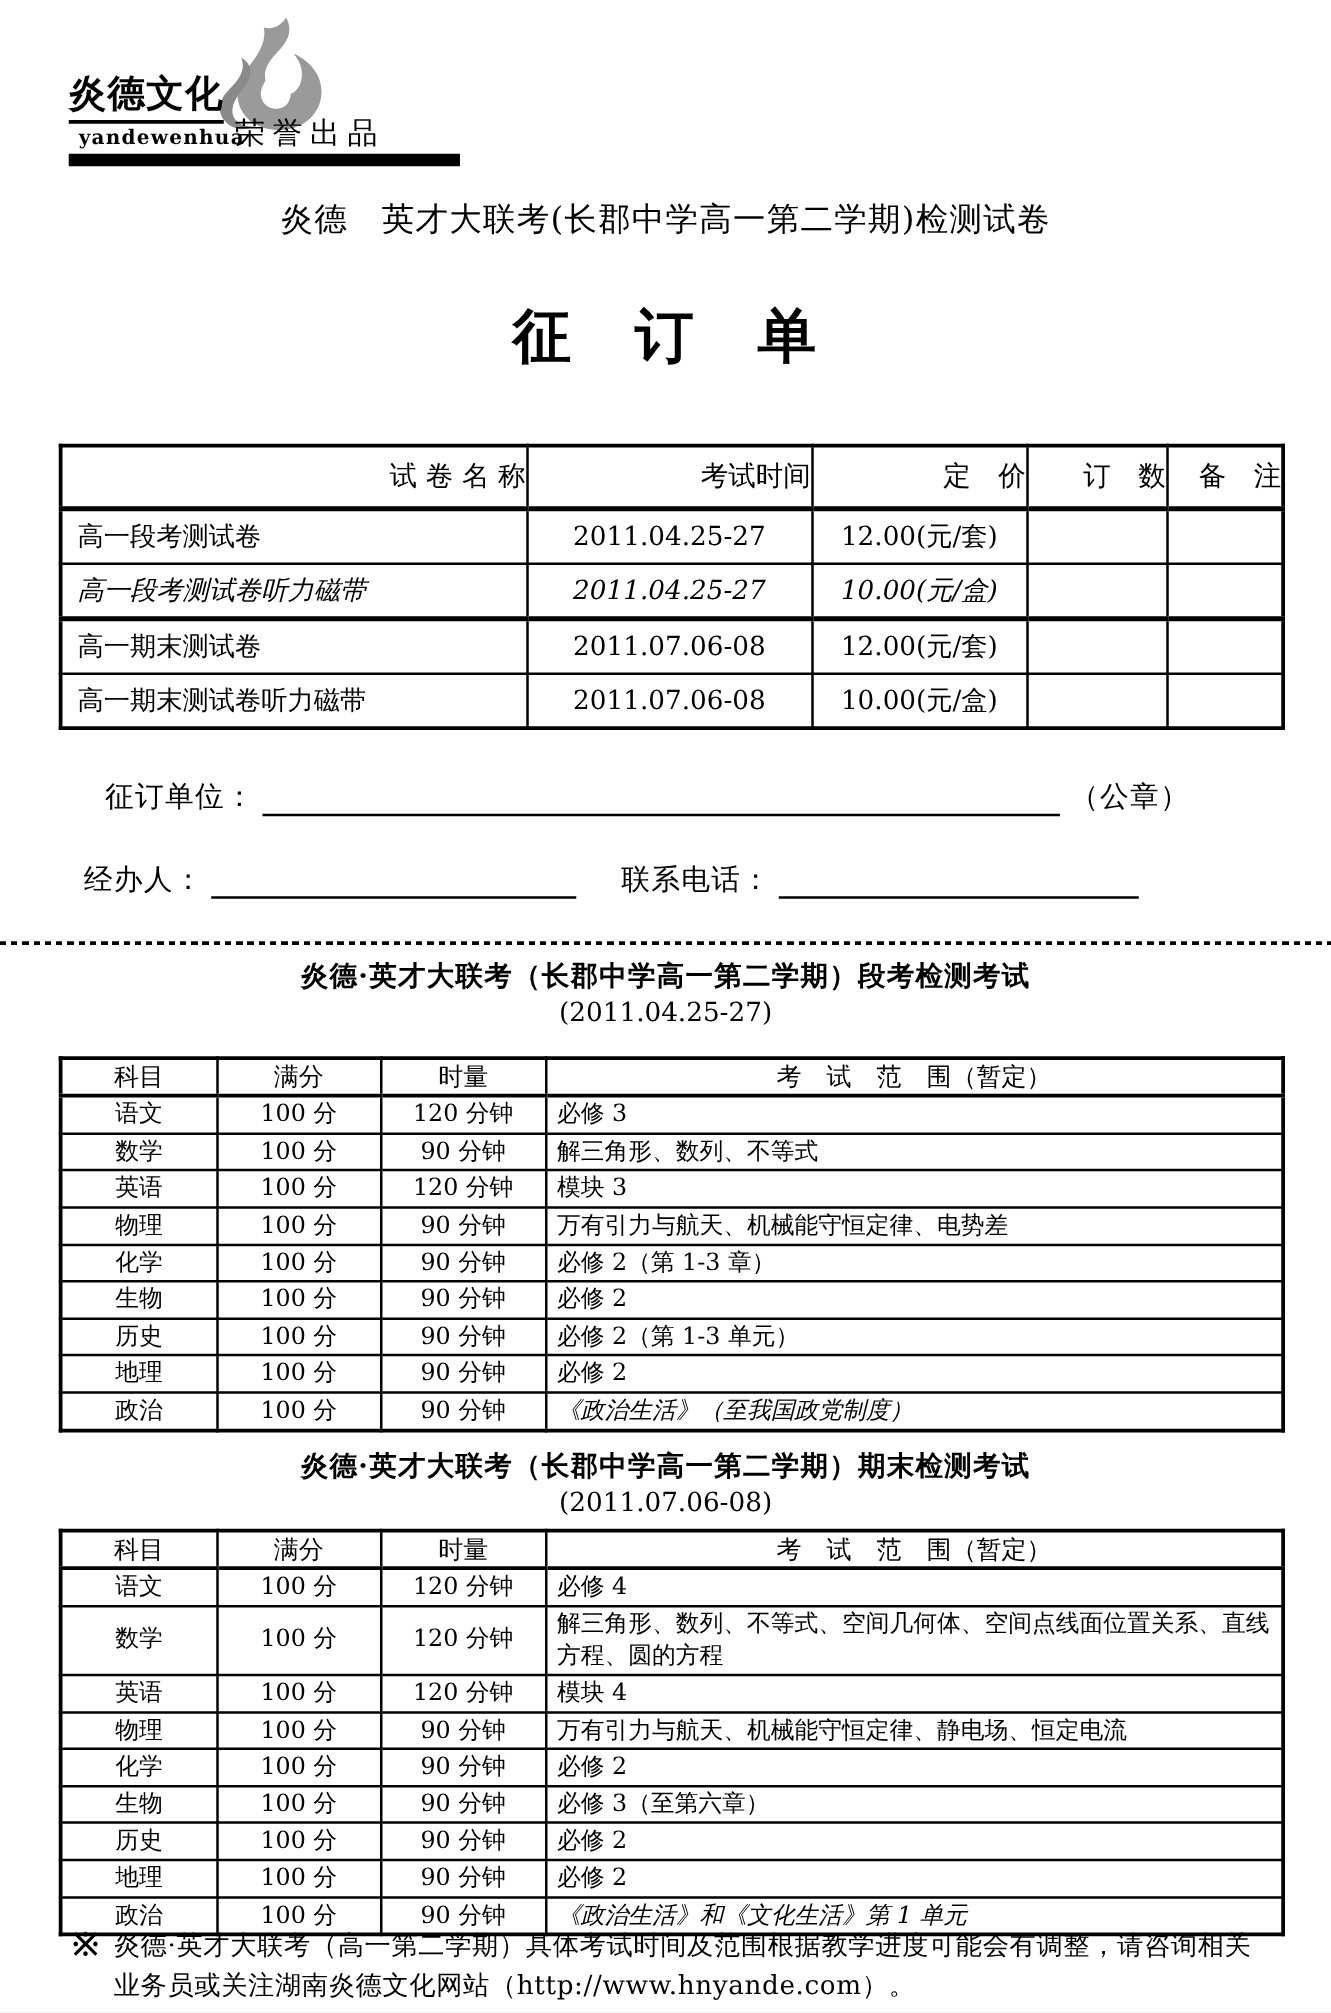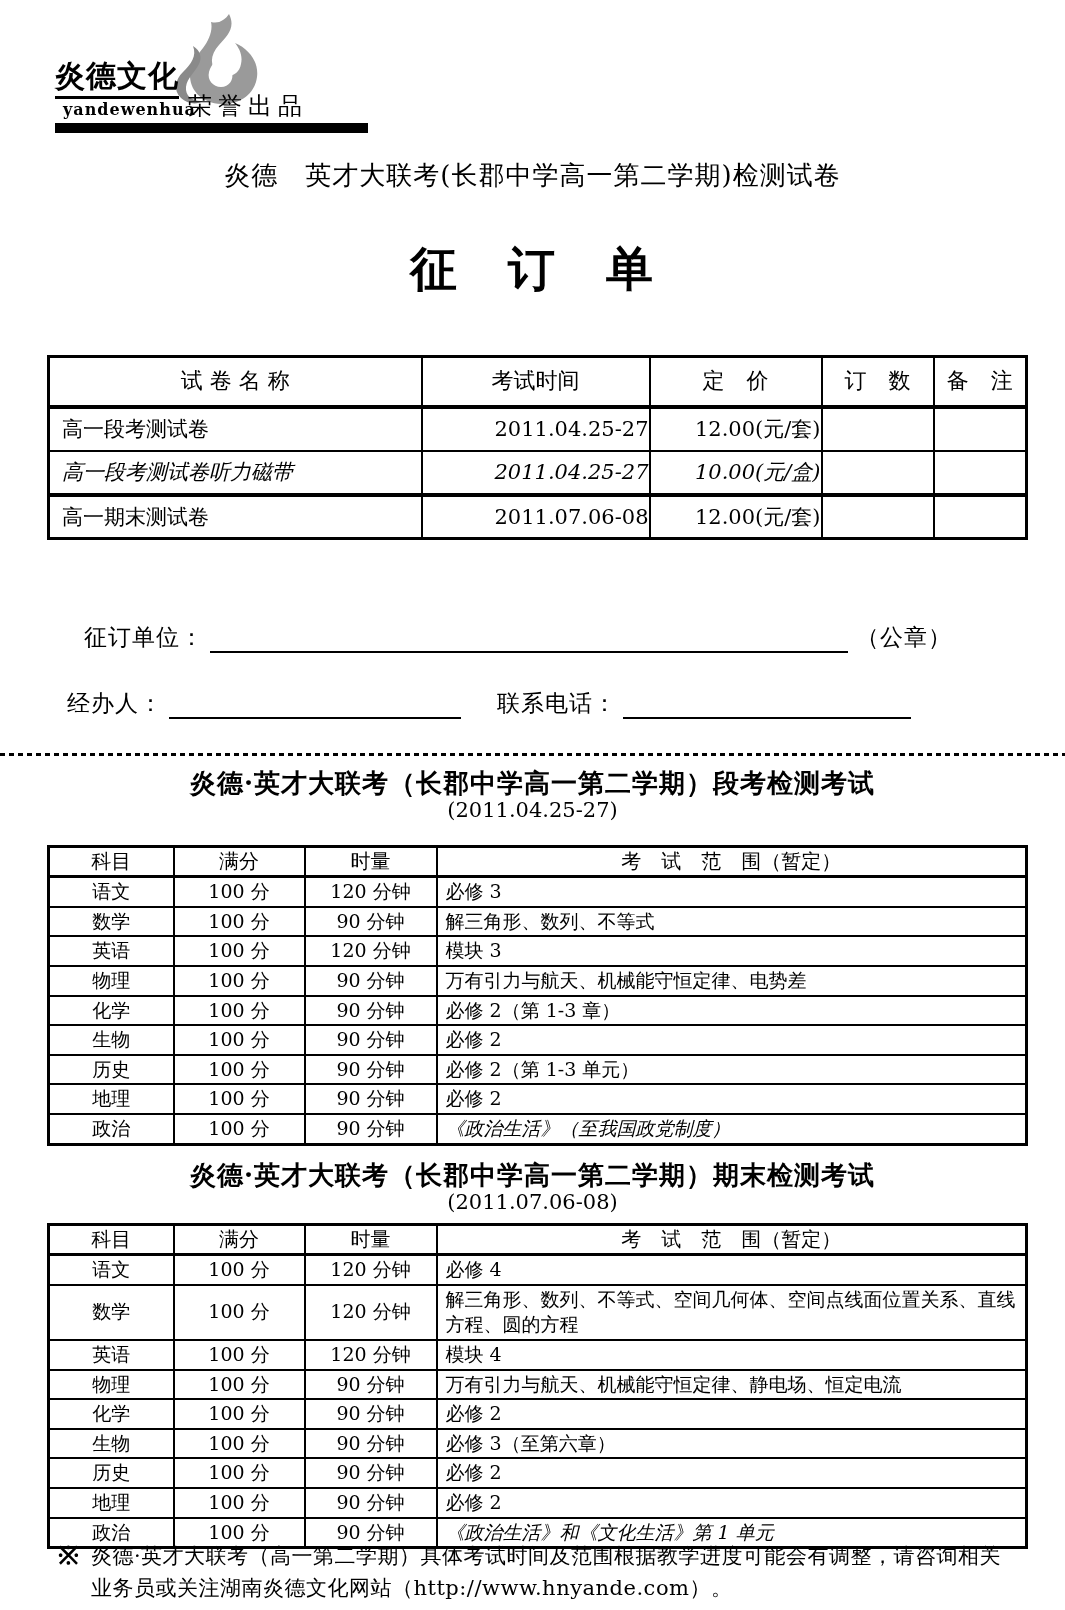--- a/index.html
+++ b/index.html
@@ -42,24 +42,24 @@
   }
   .sub-title {
     position: absolute; left: 0; top: 238px; width: 100%;
     text-align: center; font-size: 47px; font-weight: bold; letter-spacing: 2px;
   }
 
   
   table { border-collapse: collapse; table-layout: fixed; }
   .order-table { position: absolute; left: 47px; top: 355px; width: 978px; border: 3px solid #000; }
   .order-table th, .order-table td { border: 2px solid #000; font-weight: normal; overflow: hidden; }
-  .order-table th { height: 50px; font-size: 22px; text-align: center; border-bottom: 4px solid #000; }
+  .order-table th { height: 50px; font-size: 22px; text-align: right; border-bottom: 4px solid #000; }
   .order-table td { height: 44px; font-size: 21px; }
   .order-table td.c-name { text-align: left; padding-left: 12px; }
-  .order-table td.c-mid { text-align: right; }
+  .order-table td.c-mid { text-align: center; }
   .order-table tr.group-end td { border-bottom: 4px solid #000; font-style: italic; }
 
   
   .form-line { position: absolute; font-size: 23px; letter-spacing: 1px; white-space: nowrap; }
   .blank-line { display: inline-block; border-bottom: 2px solid #000; height: 26px; vertical-align: bottom; }
   .fl-unit { left: 84px; top: 622px; }
   .fl-agent { left: 67px; top: 688px; }
   .w-unit { width: 638px; margin-left: 6px; }
   .w-agent { width: 292px; margin-left: 6px; }
   .w-phone { width: 288px; margin-left: 6px; }
@@ -68,21 +68,21 @@
 
   
   .dashed-divider {
     position: absolute; left: 0; top: 753px; width: 1065px; height: 3px;
     background: repeating-linear-gradient(90deg, #000 0 5px, transparent 5px 9px);
   }
 
   
   .section-title {
     position: absolute; left: 0; width: 100%;
-    text-align: center; font-size: 26px; font-weight: bold; letter-spacing: 1px;
+    text-align: center; font-size: 22px; font-weight: bold; letter-spacing: 1px;
   }
   .st-a { top: 766px; }
   .st-b { top: 1158px; }
   .section-date {
     position: absolute; left: 0; width: 100%;
     text-align: center; font-size: 21px;
   }
   .sd-a { top: 798px; }
   .sd-b { top: 1190px; }
 
@@ -158,20 +158,27 @@
         <td class="c-mid"></td>
         <td class="c-mid"></td>
       </tr>
       <tr>
         <td class="c-name">高一期末测试卷</td>
         <td class="c-mid">2011.07.06-08</td>
         <td class="c-mid">12.00(元/套)</td>
         <td class="c-mid"></td>
         <td class="c-mid"></td>
       </tr>
+      <tr>
+        <td class="c-name">高一期末测试卷听力磁带</td>
+        <td class="c-mid">2011.07.06-08</td>
+        <td class="c-mid">10.00(元/盒)</td>
+        <td class="c-mid"></td>
+        <td class="c-mid"></td>
+      </tr>
     </tbody>
   </table>
 
   <div class="form-line fl-unit">
     <span>征订单位：</span><span class="blank-line w-unit"></span><span class="seal">（公章）</span>
   </div>
   <div class="form-line fl-agent">
     <span>经办人：</span><span class="blank-line w-agent"></span><span class="phone-label">联系电话：</span><span class="blank-line w-phone"></span>
   </div>
 

